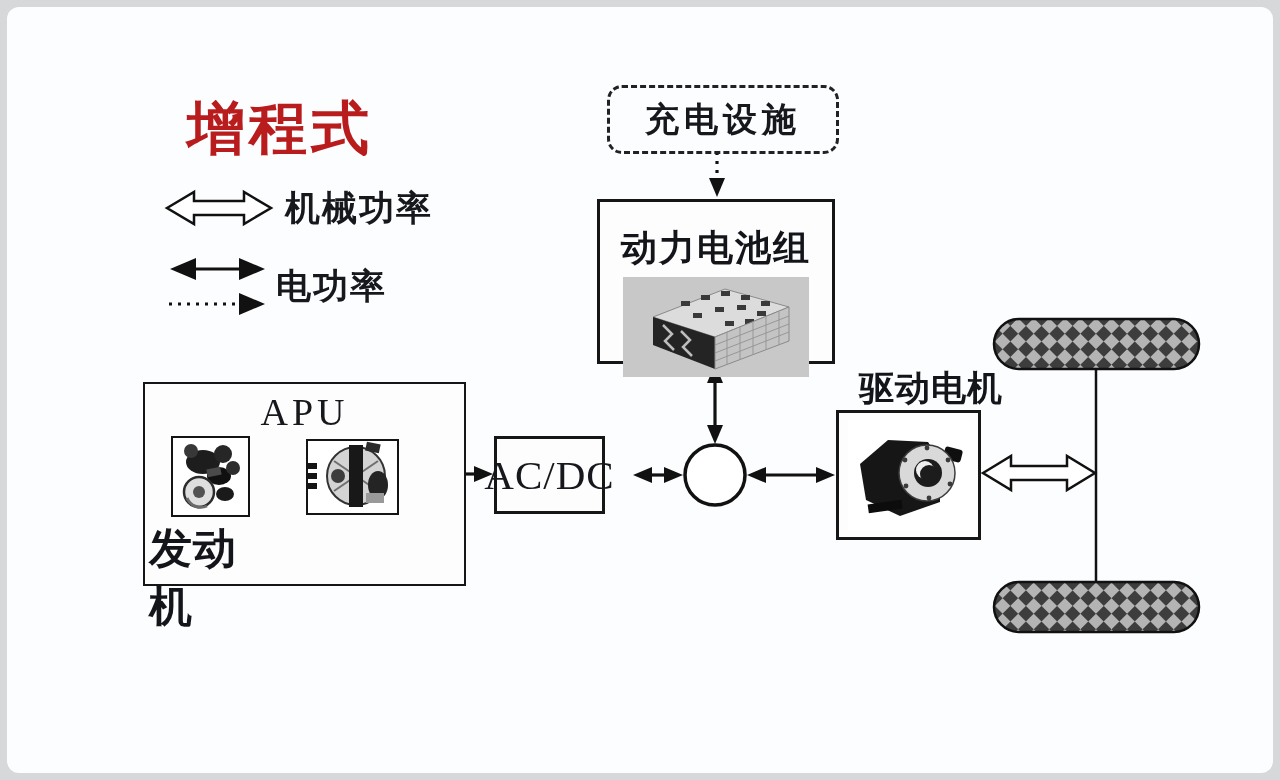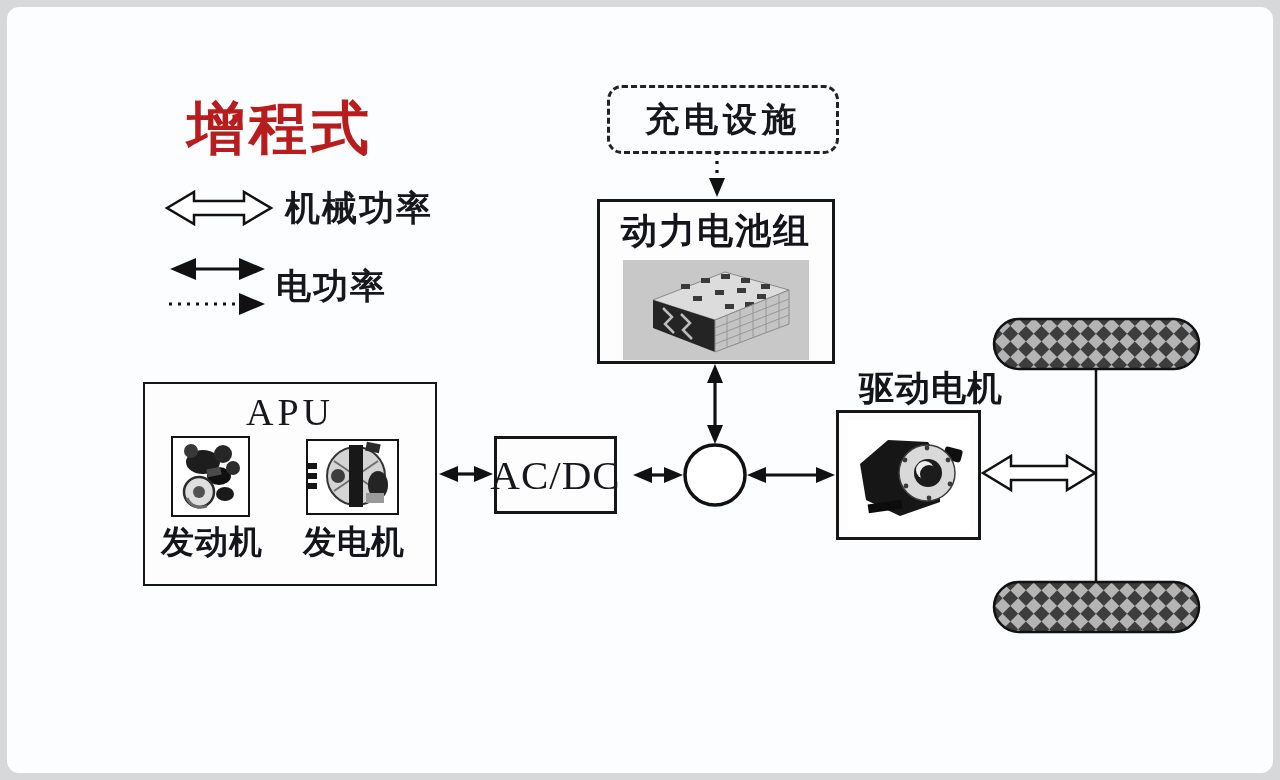--- a/index.html
+++ b/index.html
@@ -21,30 +21,30 @@
     font-size:35px;font-weight:bold;color:#17181c;letter-spacing:2px;line-height:40px;
   }
   .box{border:3px solid #161616;background:#fdfdfe;box-sizing:border-box;text-align:center;}
   .charging-box{
     left:600px;top:78px;width:226px;height:63px;
     border:3px dashed #222;border-radius:15px;background:transparent;
     display:flex;align-items:center;justify-content:center;
   }
   .charging-box span{font-size:34px;font-weight:bold;letter-spacing:5px;color:#17181c;}
   .battery-box{left:590px;top:192px;width:238px;height:165px;}
-  .battery-title{display:block;margin-top:5px;font-size:36px;font-weight:bold;letter-spacing:2px;color:#14151a;}
-  .apu-box{left:136px;top:375px;width:294px;height:204px;border-width:2.5px;}
+  .battery-title{display:block;margin-top:22px;font-size:36px;font-weight:bold;letter-spacing:2px;color:#14151a;}
+  .apu-box{left:136px;top:375px;width:323px;height:204px;border-width:2.5px;}
   .apu-label{left:0;right:0;top:6px;text-align:center;font-size:38px;letter-spacing:4px;color:#17181c;}
   .inner-box{position:absolute;border:2.5px solid #141414;background:#fff;box-sizing:border-box;overflow:hidden;}
   .engine-box{left:26px;top:52px;width:79px;height:81px;}
   .generator-box{left:161px;top:55px;width:93px;height:76px;}
-  .sub-label{position:absolute;top:136px;font-size:33px;font-weight:bold;color:#14151a;text-align:center;letter-spacing:1px;}
+  .sub-label{position:absolute;top:136px;font-size:43px;font-weight:bold;color:#14151a;text-align:left;letter-spacing:1px;}
   .engine-label{left:4px;width:126px;}
   .generator-label{left:146px;width:126px;}
-  .acdc-box{left:487px;top:429px;width:123px;height:78px;display:flex;align-items:center;justify-content:center;}
+  .acdc-box{left:487px;top:429px;width:111px;height:78px;display:flex;align-items:center;justify-content:center;}
   .acdc-box span{font-size:41px;color:#17181c;letter-spacing:1px;}
   .motor-label{left:824px;top:358px;width:172px;text-align:right;font-size:35px;font-weight:bold;color:#14151a;letter-spacing:1px;}
   .motor-box{left:829px;top:403px;width:145px;height:130px;display:flex;align-items:center;justify-content:center;}
   .overlay{left:0;top:0;pointer-events:none;}
   .photo{display:block;}
 </style>
 </head>
 <body>
 
 <div class="canvas">
@@ -195,21 +195,20 @@
         </g>
         <rect x="41" y="4" width="14" height="62" fill="#181818"></rect>
         <rect x="58" y="2" width="14" height="9" fill="#2b2b2b" transform="rotate(12 65 6)"></rect>
         <ellipse cx="70" cy="44" rx="10" ry="14" fill="#242424"></ellipse>
         <rect x="58" y="52" width="18" height="10" fill="#9a9a9a"></rect>
         <circle cx="30" cy="35" r="7" fill="#3d3d3d"></circle>
       </svg>
     </div>
 
     <div class="sub-label engine-label">发动机</div>
-    <div class="sub-label generator-label">发电机</div>
   </div>
 
   <div class="abs box acdc-box">
     <span>AC/DC</span>
   </div>
 
   <div class="abs motor-label">驱动电机</div>
   <div class="abs box motor-box">
     <svg class="photo" width="122" height="110" viewBox="0 0 122 110">
       <rect width="122" height="110" fill="#ffffff"></rect>

